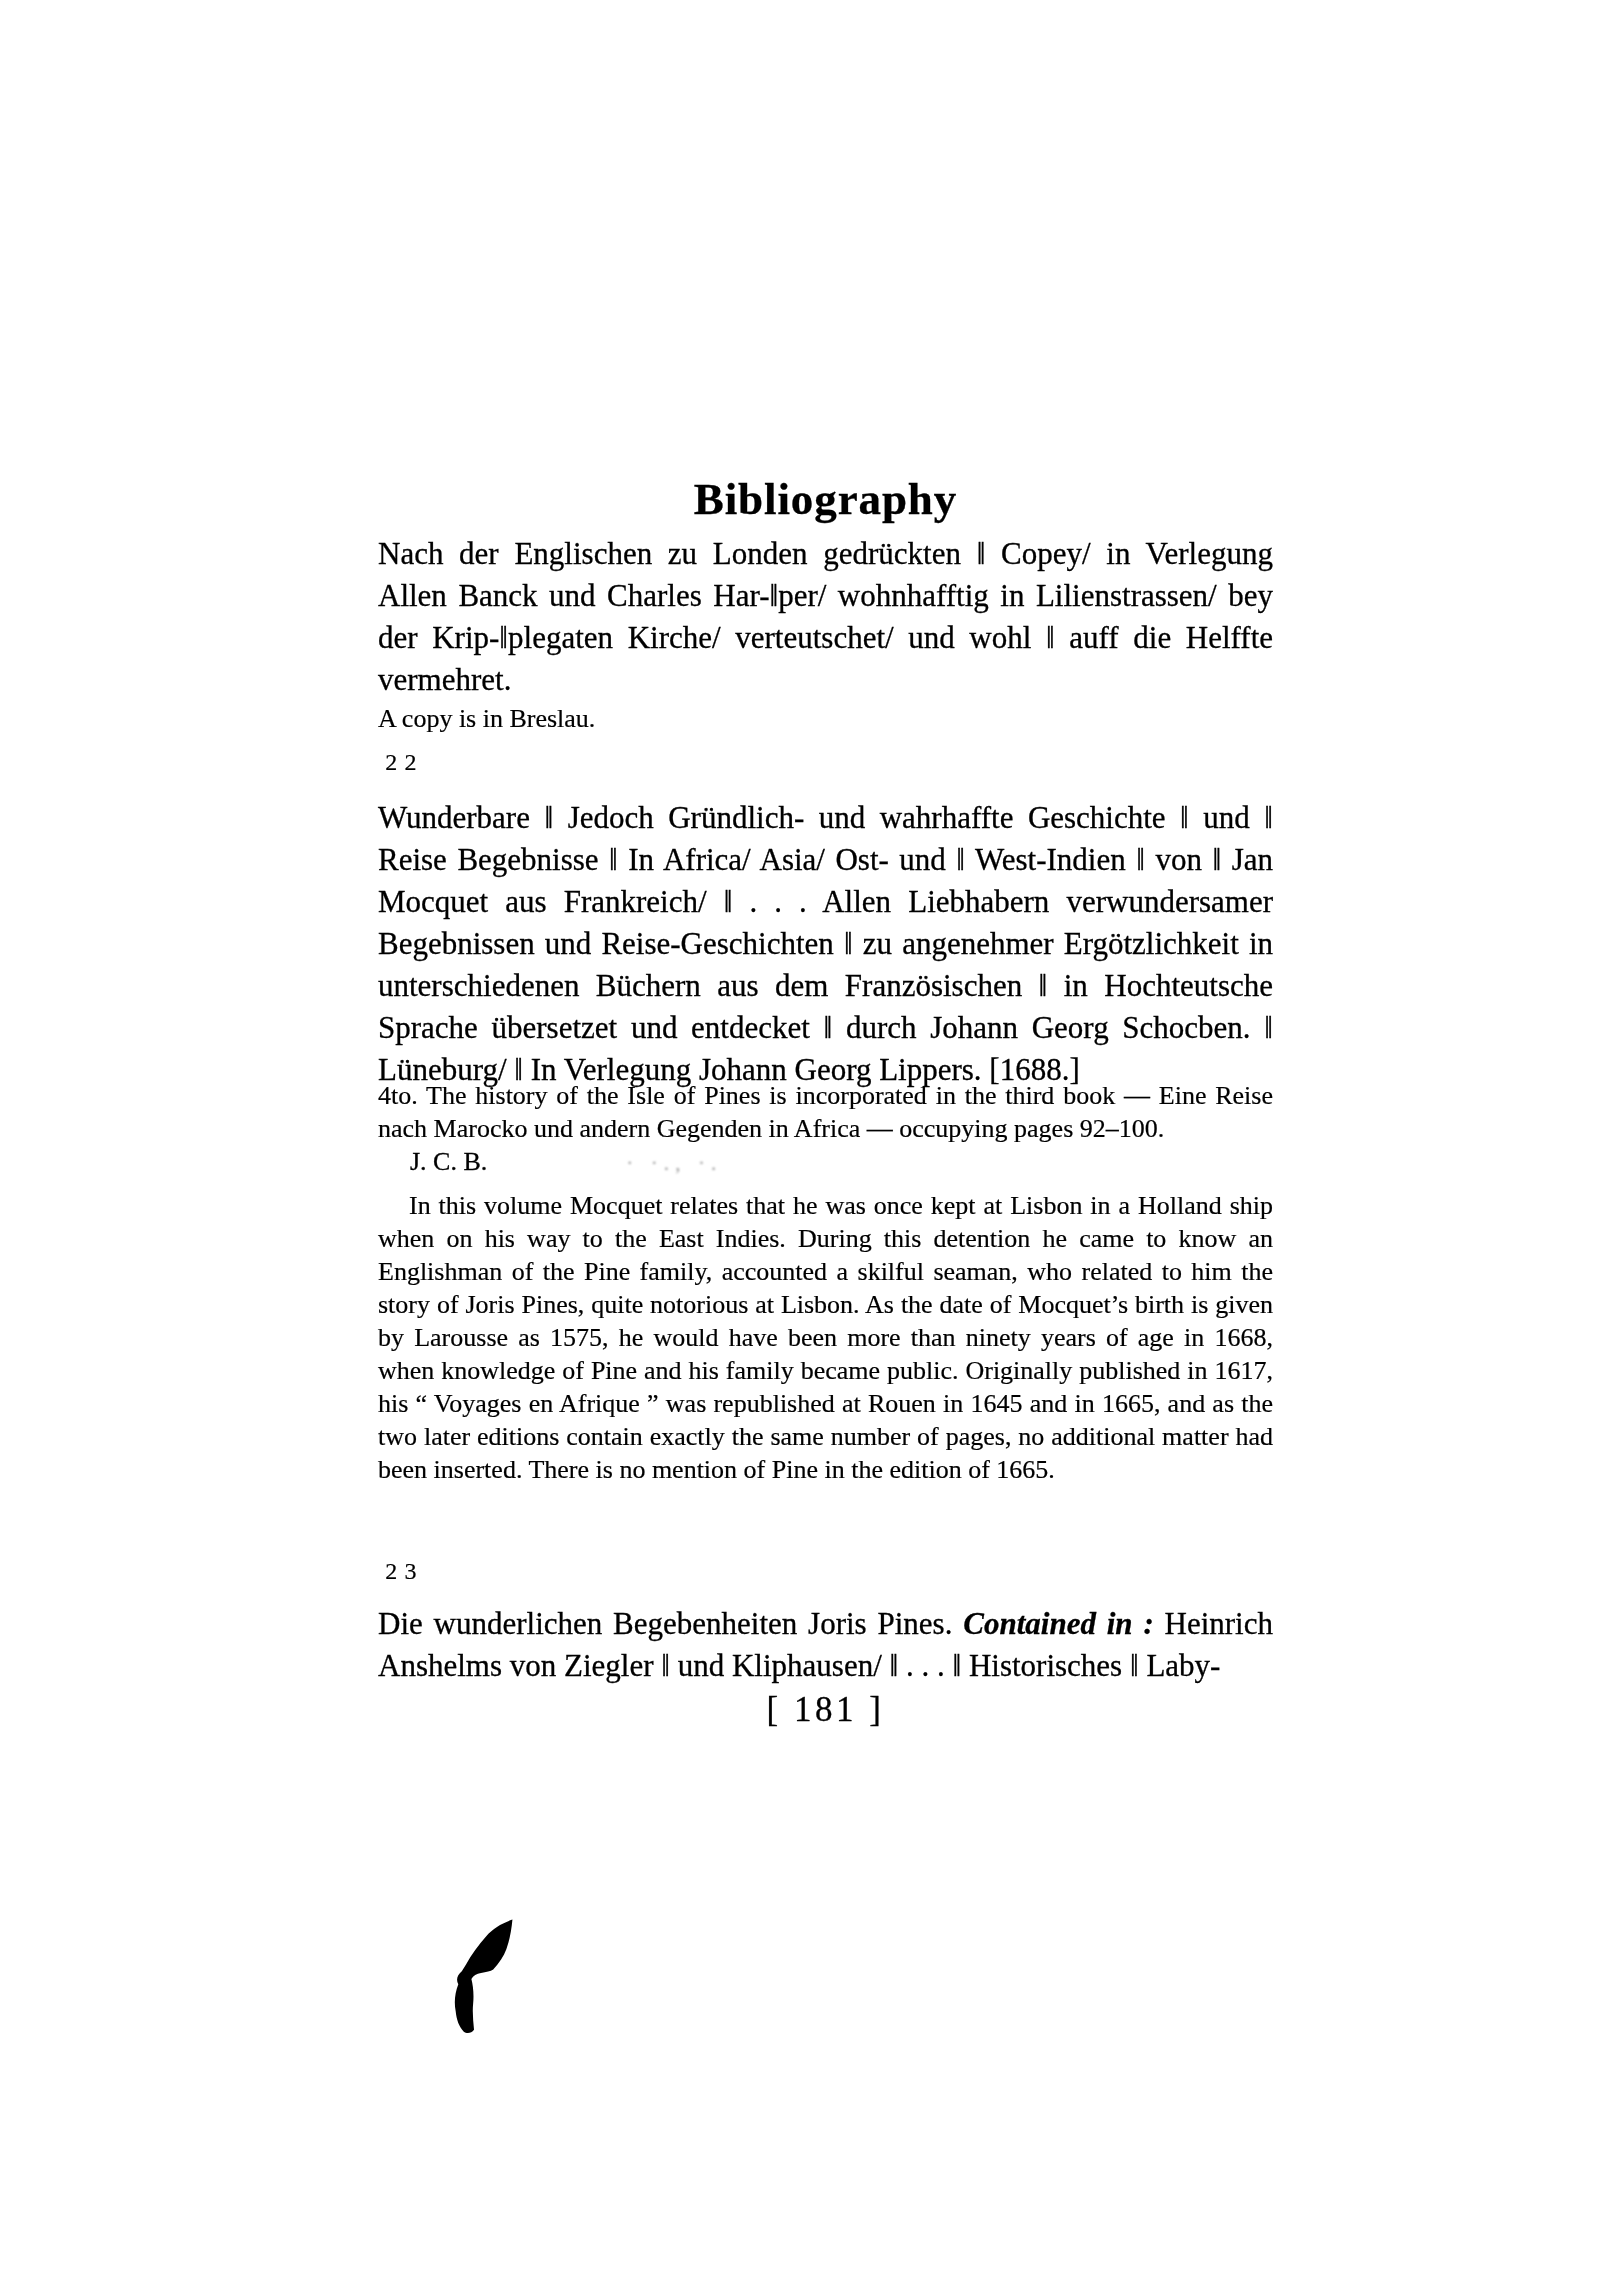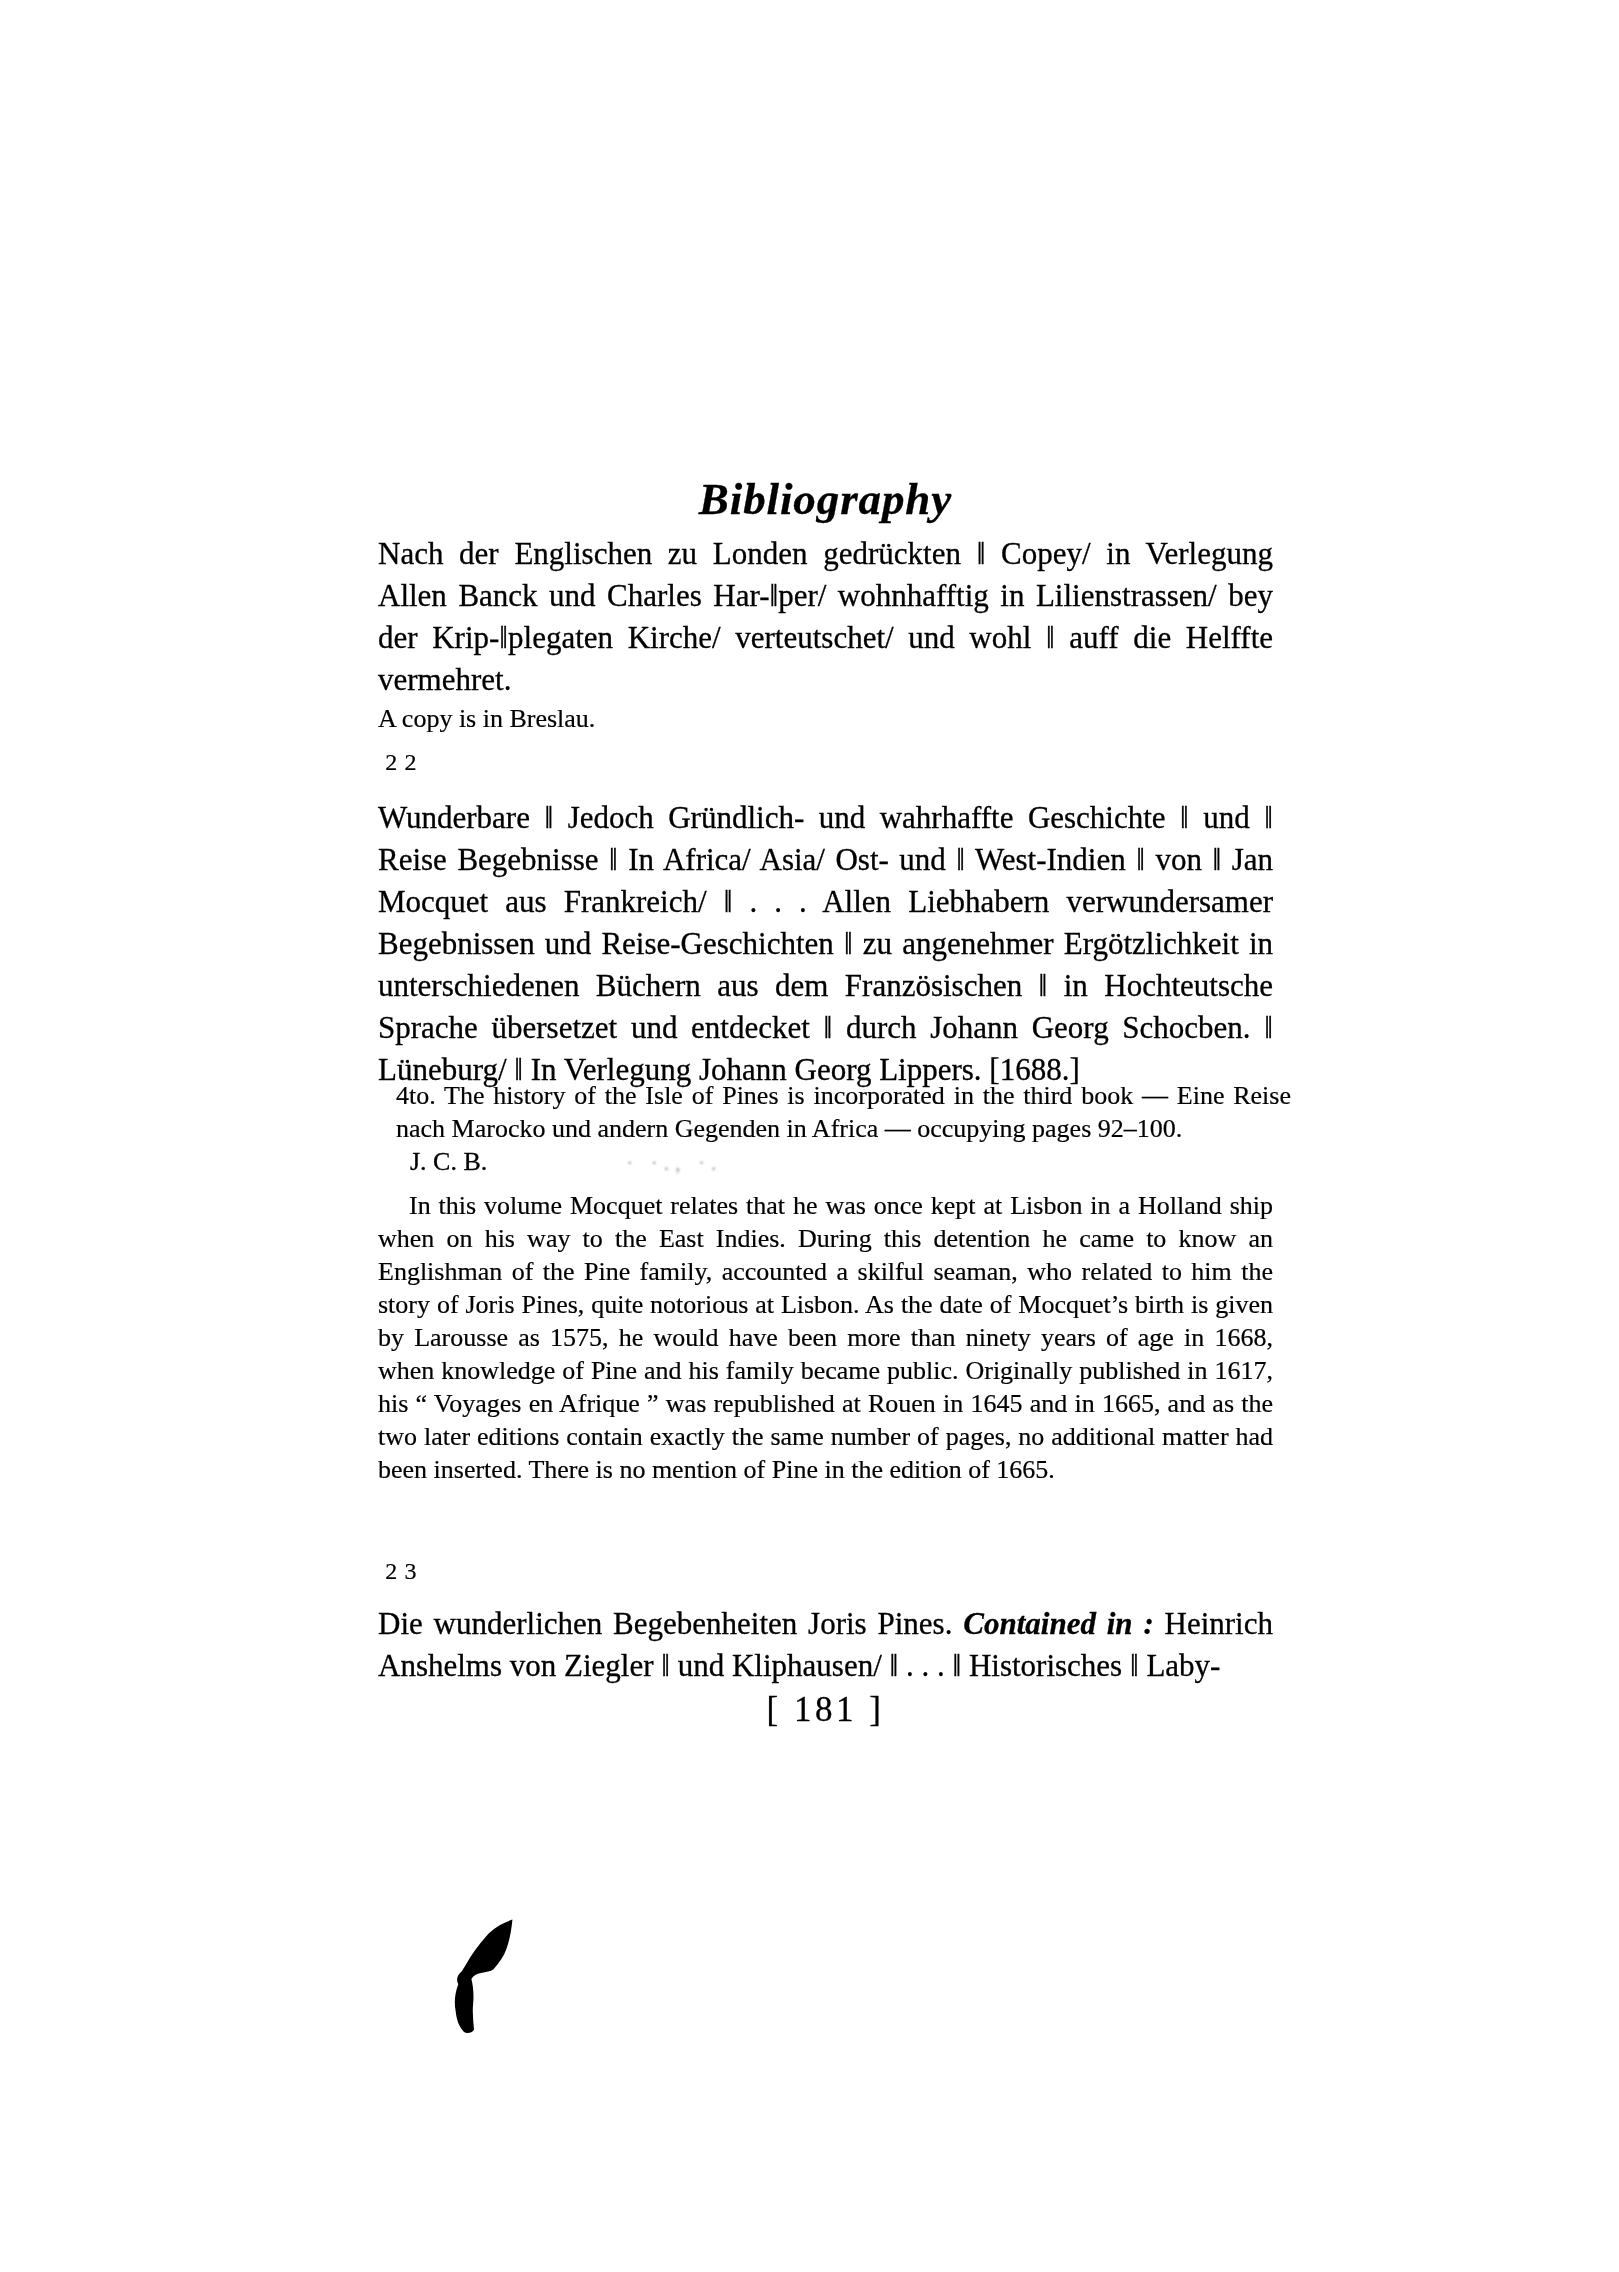--- a/index.html
+++ b/index.html
@@ -17,21 +17,20 @@
     position: absolute;
     left: 378px;
     top: 0;
     width: 895px;
     height: 100%;
   }
   .block { position: absolute; left: 0; width: 100%; margin: 0; }
   .page-title {
     top: 475px;
     text-align: center;
-    font-style: italic;
     font-weight: 700;
     font-size: 45px;
     line-height: 49px;
     letter-spacing: 0.9px;
   }
   .entry-text {
     font-size: 31px;
     line-height: 42px;
     text-align: justify;
   }
@@ -45,21 +44,21 @@
   .p-breslau { top: 702px; text-align: left; }
   .h-number {
     font-size: 24px;
     font-weight: 400;
     letter-spacing: 0.3em;
     text-indent: 0.3em;
     -webkit-text-stroke: 0.2px #000;
   }
   .h-22 { top: 749px; }
   .p-entry22 { top: 797px; }
-  .p-collation { top: 1079px; margin-left: 18px; }
+  .p-collation { top: 1079px; }
   .p-attribution { top: 1145px; text-align: left; font-size: 26px; line-height: 33px; margin-left: 32px; }
   .smudge {
     color: #9a9a9a;
     -webkit-text-stroke: 0 transparent;
     filter: blur(1.1px);
     font-size: 21px;
     letter-spacing: 6.1px;
     margin-left: 139px;
   }
   .p-commentary { top: 1189px; text-indent: 31px; }

